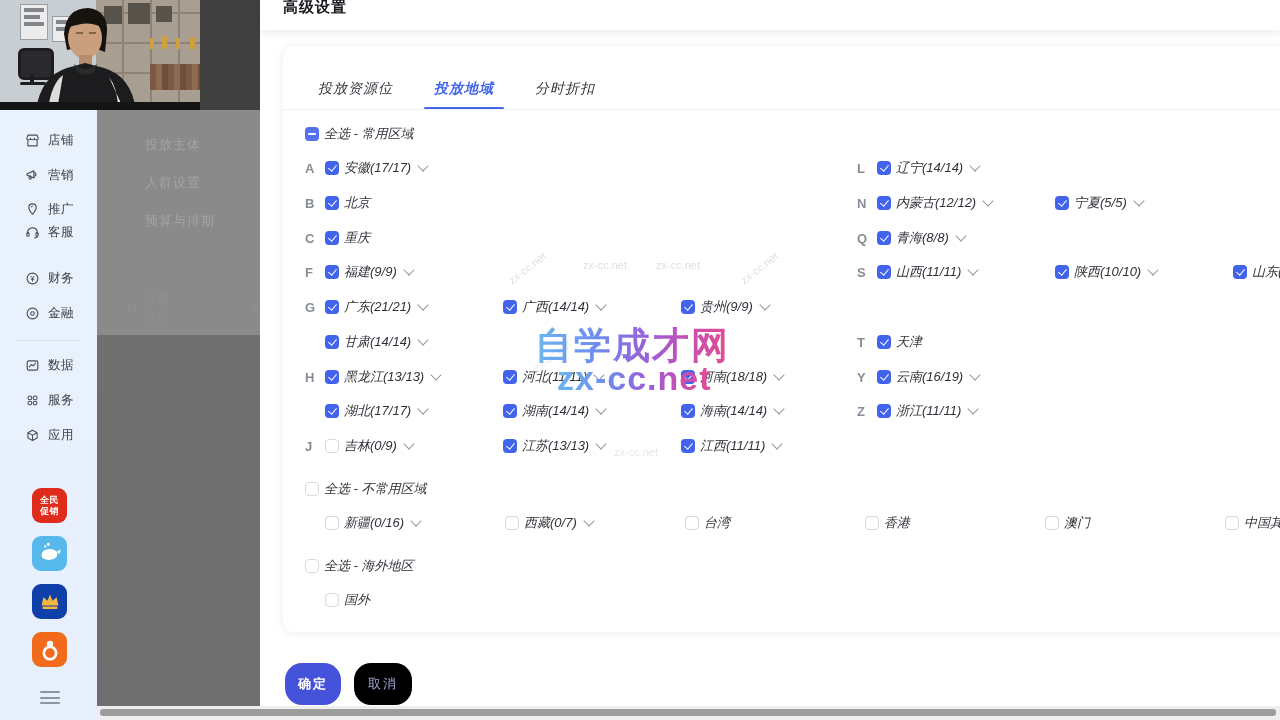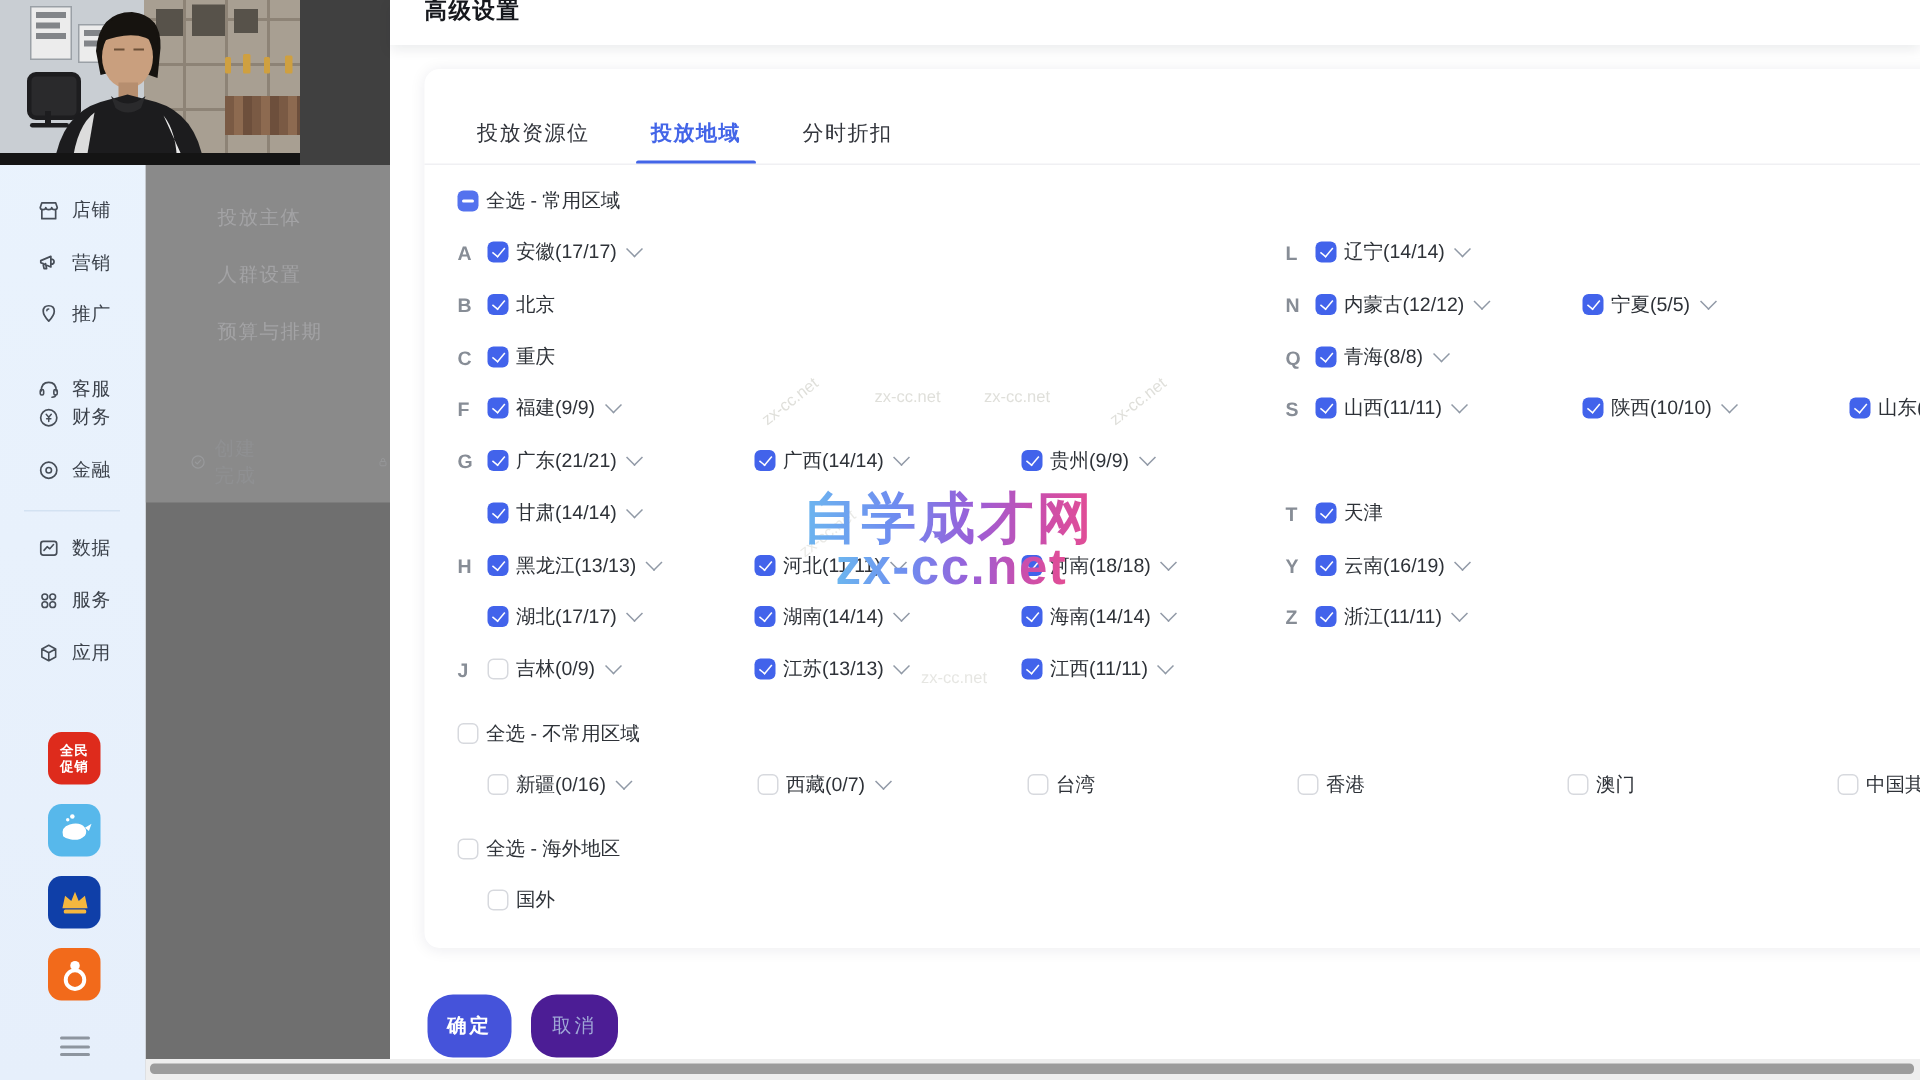--- a/index.html
+++ b/index.html
@@ -43,42 +43,42 @@
   .v-chair .base{position:absolute;left:14px;top:26px;width:4px;height:9px;background:#1d1d1f;}
   .v-chair .feet{position:absolute;left:4px;top:34px;width:26px;height:3px;background:#1d1d1f;border-radius:2px;}
   .v-bar{position:absolute;left:0;bottom:0;width:100%;height:8px;background:#141414;}
 
   
   .modal{position:absolute;left:260px;top:0;width:1020px;height:720px;background:#fff;z-index:3;}
   .dlg-header{position:absolute;left:0;right:0;top:0;height:30px;background:#fff;box-shadow:0 3px 8px rgba(15,20,40,.08);}
   .dlg-title{position:absolute;left:23px;top:-2px;font-size:15px;font-weight:700;color:#16181d;letter-spacing:1px;}
   .card{position:absolute;left:23px;top:46px;width:1040px;height:586px;background:#fff;border-radius:10px;box-shadow:0 1px 10px rgba(20,30,60,.08);}
   .tabs{position:absolute;left:33px;top:22px;height:42px;display:flex;align-items:center;}
-  .tab{font-size:14px;color:#32353c;margin-right:37px;position:relative;cursor:pointer;letter-spacing:1px;padding:0 2px 0 2px;height:42px;display:flex;align-items:center;}
+  .tab{font-size:14px;color:#32353c;margin-right:37px;position:relative;cursor:pointer;letter-spacing:1px;padding:0 2px 0 2px;height:42px;display:flex;align-items:center;font-style:italic;}
   .tab.active{color:#4365e8;font-weight:600;}
   .tab.active::after{content:"";position:absolute;left:-8px;right:-8px;bottom:0;height:3px;border-radius:2px;background:#4365e8;}
   .tabline{position:absolute;left:0;right:0;top:63px;height:1px;background:#f0f0f3;}
 
   
   .row{position:absolute;display:flex;align-items:center;height:20px;}
   .lt{width:20px;flex:none;font-size:13px;font-weight:600;color:#878d96;}
-  .it{width:178px;flex:none;display:flex;align-items:center;gap:5px;cursor:pointer;}
+  .it{width:178px;flex:none;display:flex;align-items:center;gap:5px;cursor:pointer;font-style:italic;}
   .itxt{font-size:13px;color:#2e3238;white-space:nowrap;}
   .cb{width:14px;height:14px;border-radius:4px;flex:none;position:relative;box-sizing:border-box;}
   .cb.on{background:#4263eb;}
   .cb.on::after{content:"";position:absolute;left:4.5px;top:2.2px;width:3.6px;height:7px;border:solid #fff;border-width:0 1.6px 1.6px 0;transform:rotate(40deg);}
   .cb.ind{background:#5472ee;}
   .cb.ind::after{content:"";position:absolute;left:3px;top:6px;width:8px;height:2px;background:#fff;border-radius:1px;}
   .cb.off{background:#fff;border:1px solid #d7d9de;}
   .chev{width:7px;height:7px;border-right:1.4px solid #9099a6;border-bottom:1.4px solid #9099a6;transform:rotate(45deg);margin:-4px 0 0 3px;flex:none;}
 
   
   .btn{position:absolute;top:663px;height:42px;border-radius:17px;display:flex;align-items:center;justify-content:center;font-size:13px;letter-spacing:2px;cursor:pointer;}
   .btn-primary{left:25px;width:56px;background:#4553da;color:#fff;font-weight:600;}
-  .btn-cancel{left:94px;width:58px;background:#4c1d95;color:#9fa7d6;}
+  .btn-cancel{left:94px;width:58px;background:#000000;color:#9fa7d6;}
 
   
   .wm-big{position:absolute;z-index:8;font-weight:700;background:linear-gradient(92deg,#6cb7ef 0%,#6f8cf0 32%,#9a5fd8 58%,#c94fae 80%,#e44d93 100%);-webkit-background-clip:text;background-clip:text;color:transparent;pointer-events:none;white-space:nowrap;}
   .wm1{left:535px;top:321px;font-size:37px;letter-spacing:2px;}
   .wm2{left:557px;top:359px;font-size:34px;letter-spacing:1px;}
   .wm-small{position:absolute;z-index:7;font-size:11px;color:#b9b9ae;opacity:.45;pointer-events:none;white-space:nowrap;}
 
   
   .scroll-track{position:absolute;left:97px;top:706px;width:1183px;height:14px;background:#eeeeee;z-index:9;}
   .scroll-thumb{position:absolute;left:3px;top:3px;width:1176px;height:7px;background:#9c9c9c;border-radius:3px;}
@@ -101,21 +101,21 @@
         </svg>
       <span class="side-label">营销</span>
     </div>
     <div class="side-item" style="top:199px">
       <svg width="17" height="17" viewBox="0 0 24 24">
           <path d="M12 4 Q17.2 4 17.2 9.2 Q17.2 13 12 18.5 Q6.8 13 6.8 9.2 Q6.8 4 12 4 Z" fill="none" stroke="#474e58" stroke-width="1.6" stroke-linejoin="round"></path>
           <path d="M10.2 8.6 Q10.2 7 12 7" fill="none" stroke="#474e58" stroke-width="1.4" stroke-linecap="round"></path>
         </svg>
       <span class="side-label">推广</span>
     </div>
-    <div class="side-item" style="top:249px">
+    <div class="side-item" style="top:222px">
       <svg width="17" height="17" viewBox="0 0 24 24">
           <path d="M5 13.5 Q5 5.5 12 5.5 Q19 5.5 19 13.5" fill="none" stroke="#474e58" stroke-width="1.6" stroke-linecap="round"></path>
           <rect x="4" y="12.2" width="3.2" height="5.2" rx="1.4" fill="none" stroke="#474e58" stroke-width="1.5"></rect>
           <rect x="16.8" y="12.2" width="3.2" height="5.2" rx="1.4" fill="none" stroke="#474e58" stroke-width="1.5"></rect>
           <path d="M18.5 17.4 Q18.5 19.5 15 19.5" fill="none" stroke="#474e58" stroke-width="1.5" stroke-linecap="round"></path>
         </svg>
       <span class="side-label">客服</span>
     </div>
     <div class="side-item" style="top:268px">
       <svg width="17" height="17" viewBox="0 0 24 24">

